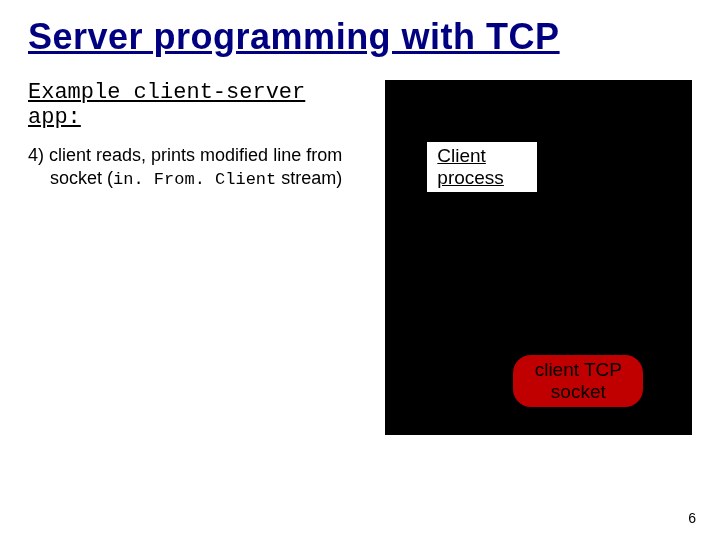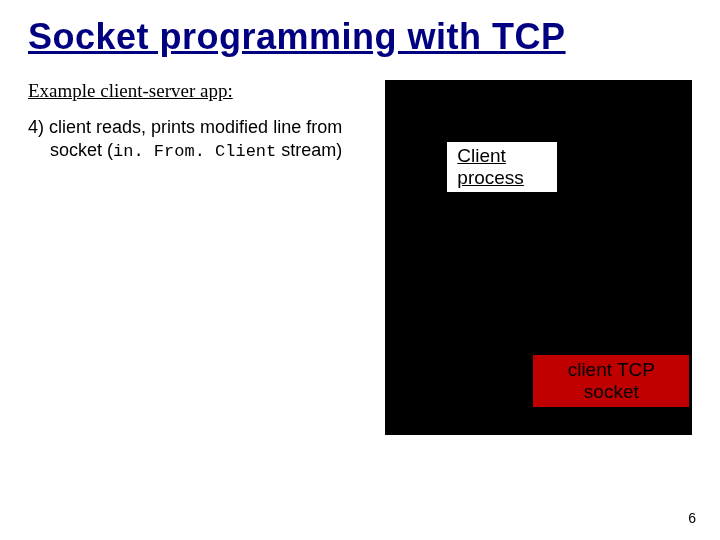--- a/index.html
+++ b/index.html
@@ -31,22 +31,22 @@
   .columns {
     display: flex;
     flex-direction: row;
     align-items: stretch;
   }
   .left-col {
     width: 345px;
     padding-right: 10px;
   }
   .subhead {
-    font-family: Liberation Serif, serif;
-    font-size: 19px;
+    font-family: Liberation Mono, monospace;
+    font-size: 22px;
     font-weight: 400;
     text-decoration: underline;
     margin: 0 0 14px 0;
   }
   .steps {
     font-family: "Trebuchet MS", "Comic Sans MS", cursive, sans-serif;
     font-size: 18px;
     line-height: 1.28;
   }
   .step {
@@ -66,54 +66,54 @@
     margin-left: 6px;
   }
   .box {
     position: absolute;
     background: #fff;
     font-family: "Trebuchet MS", "Comic Sans MS", cursive, sans-serif;
     color: #000;
     padding: 3px 10px;
     line-height: 1.15;
     box-sizing: border-box;
-    margin-left: 20px;
   }
   .client-process {
     left: 42px;
     top: 62px;
     width: 110px;
     font-size: 19px;
     text-decoration: underline;
   }
   .tcp-socket {
     left: 128px;
     top: 275px;
-    width: 156px;
+    width: 130px;
     font-size: 19px;
     background: #c00000;
     color: #000;
     text-align: center;
     padding: 4px 16px;
+    border-radius: 18px;
   }
   .page-num {
     position: absolute;
     right: 24px;
     bottom: 14px;
     font-family: "Trebuchet MS", sans-serif;
     font-size: 14px;
     color: #000;
   }
 </style>
 </head>
 <body>
 
 <div class="slide">
 
-  <div class="title">Socket programming with TCP</div>
+  <div class="title">Server programming with TCP</div>
 
   <div class="columns">
 
     <div class="left-col">
       <div class="subhead">Example client-server app:</div>
 
       <div class="steps">
 
 
 

